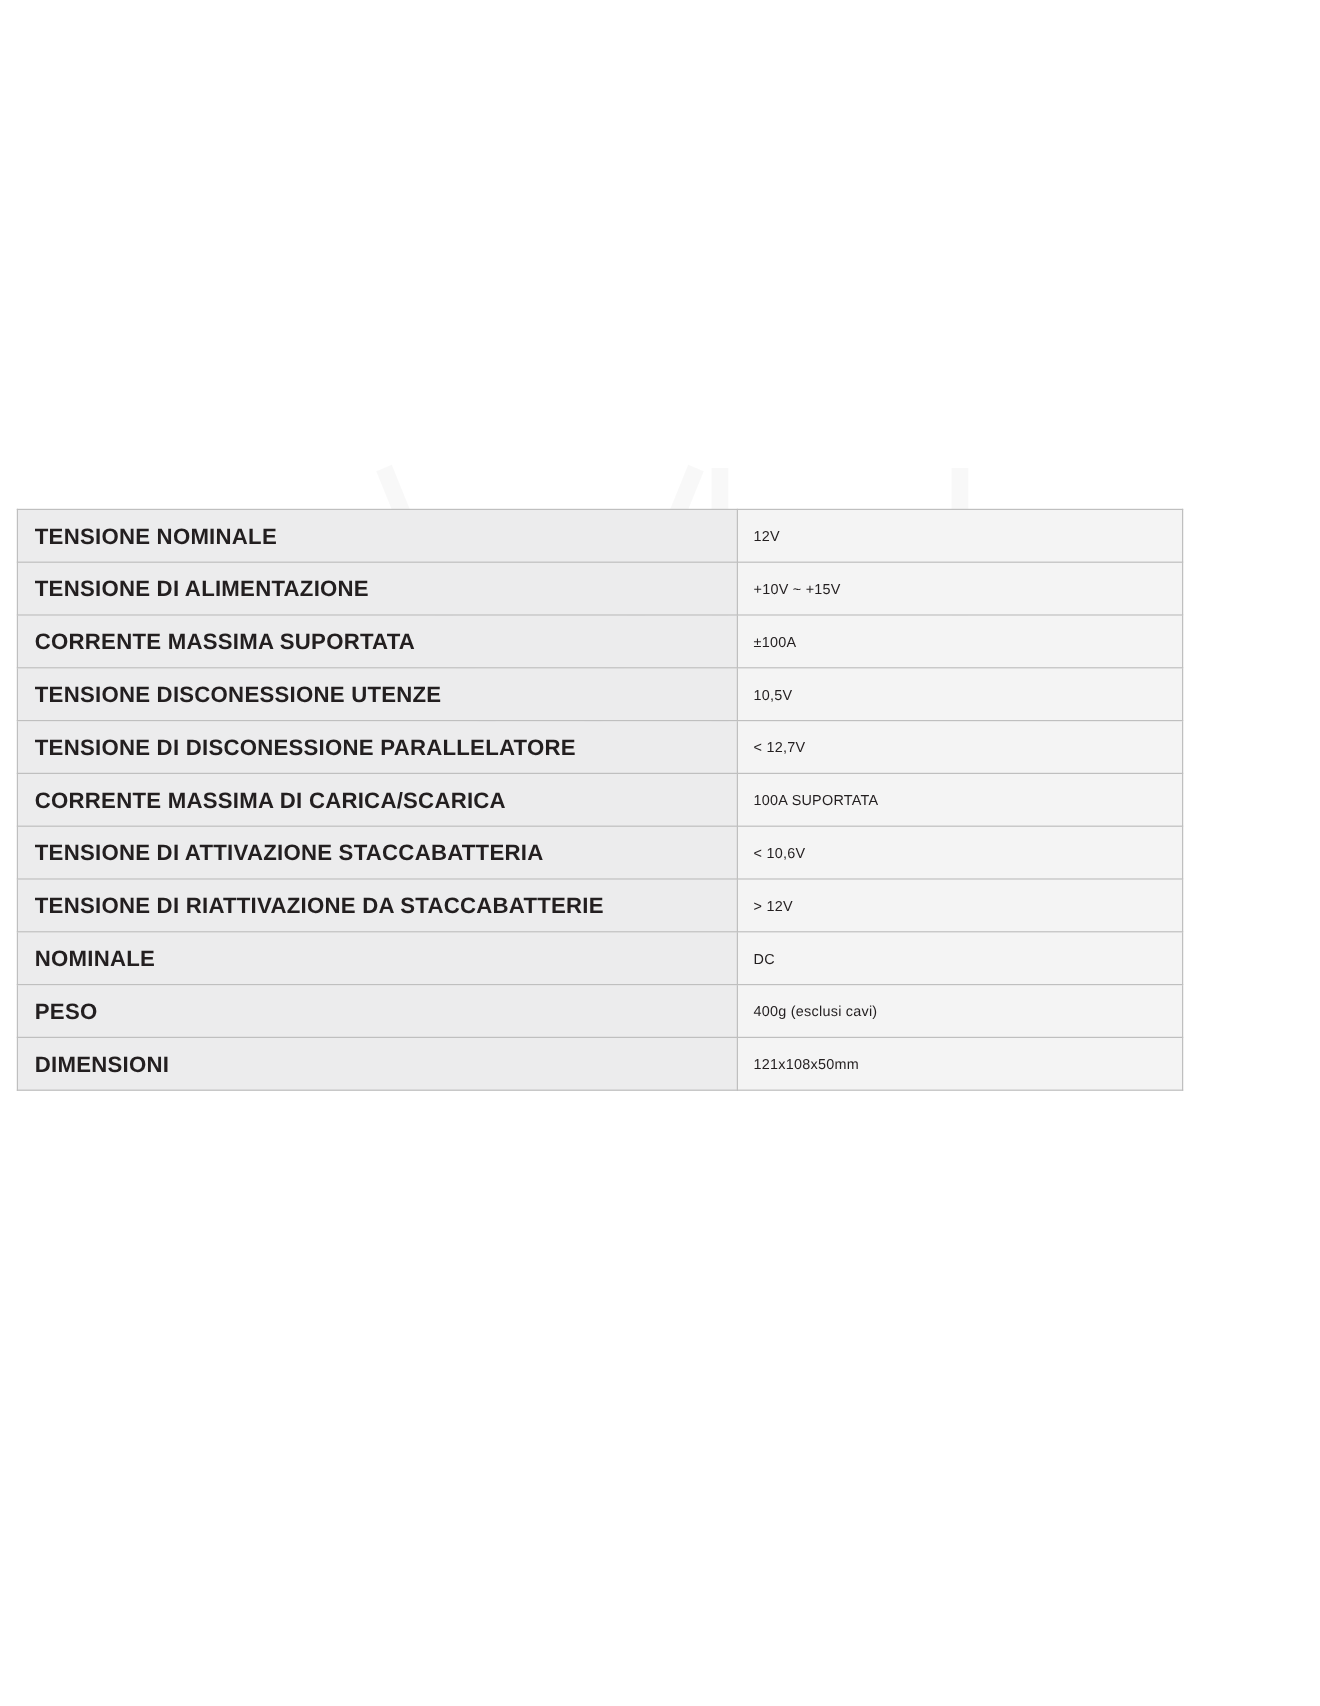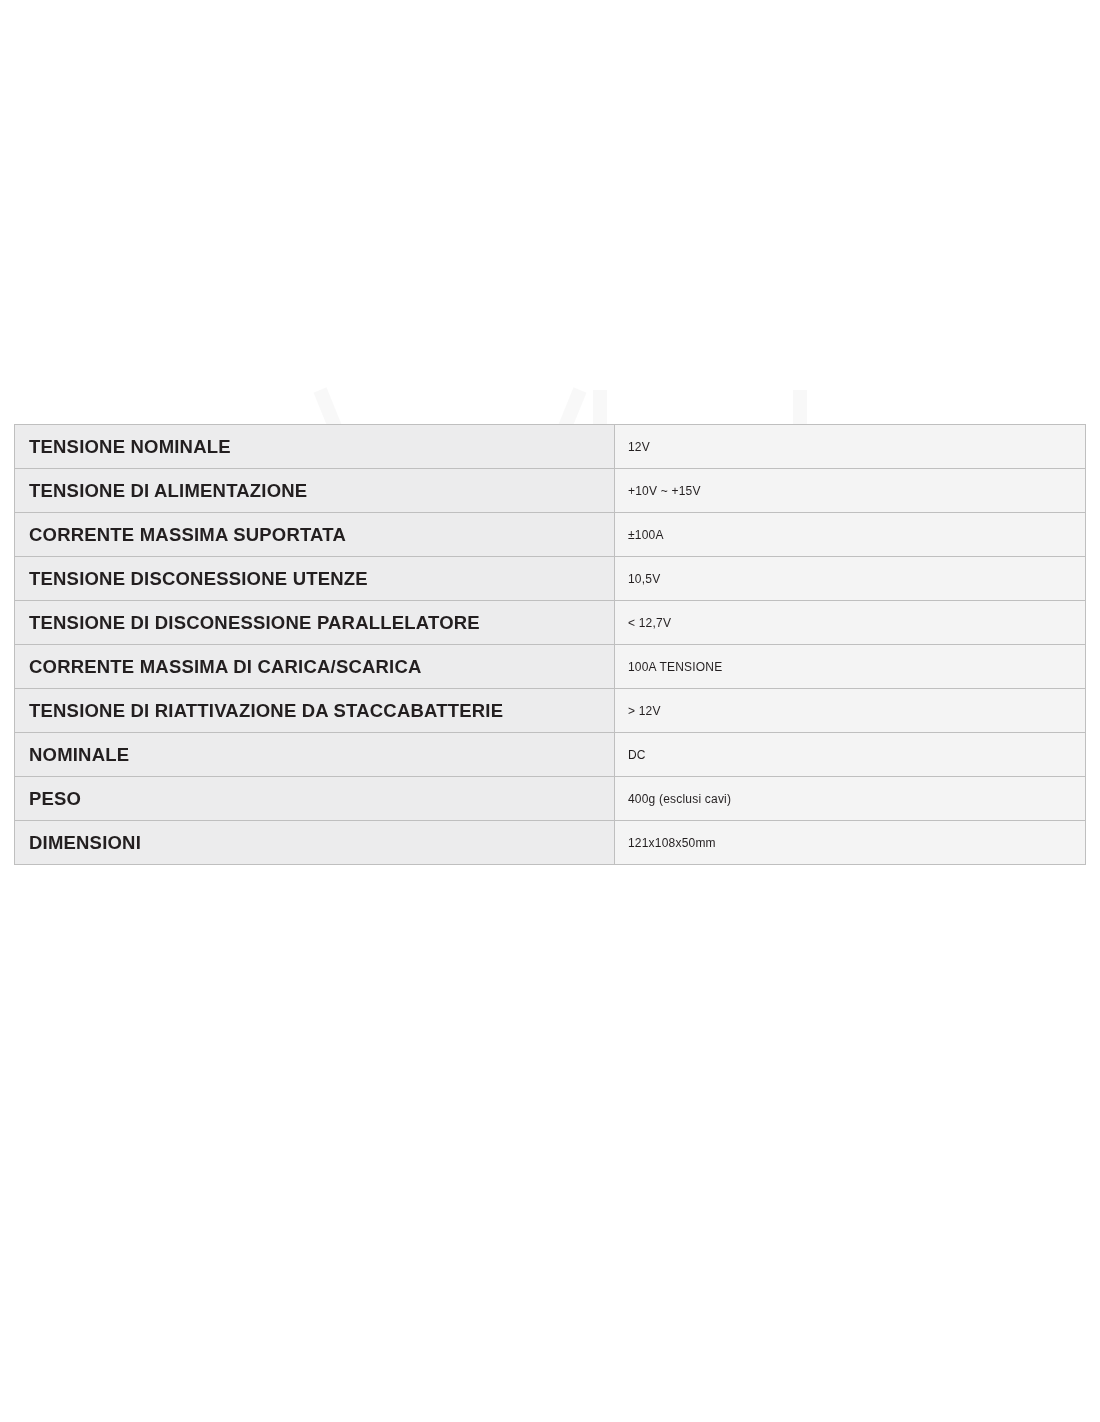--- a/index.html
+++ b/index.html
@@ -20,21 +20,21 @@
     top: 380px;
     width: 520px;
     height: 420px;
     pointer-events: none;
     opacity: 0.5;
   }
   .spec-wrap {
     position: absolute;
     left: 14px;
     top: 424px;
-    width: 1072px;
+    width: 972px;
   }
   table.spec {
     border-collapse: collapse;
     width: 100%;
     table-layout: fixed;
   }
   table.spec td {
     border: 1px solid #bfbfbf;
     height: 44px;
     vertical-align: middle;
@@ -90,21 +90,25 @@
       <tr>
         <td class="label">TENSIONE DISCONESSIONE UTENZE</td>
         <td class="value">10,5V</td>
       </tr>
       <tr>
         <td class="label">TENSIONE DI DISCONESSIONE PARALLELATORE</td>
         <td class="value">&lt; 12,7V</td>
       </tr>
       <tr>
         <td class="label">CORRENTE MASSIMA DI CARICA/SCARICA</td>
-        <td class="value">100A TENSIONE</td>
+        <td class="value">100A SUPORTATA</td>
+      </tr>
+      <tr>
+        <td class="label">TENSIONE DI ATTIVAZIONE STACCABATTERIA</td>
+        <td class="value">&lt; 10,6V</td>
       </tr>
       <tr>
         <td class="label">TENSIONE DI RIATTIVAZIONE DA STACCABATTERIE</td>
         <td class="value">&gt; 12V</td>
       </tr>
       <tr>
         <td class="label">NOMINALE</td>
         <td class="value">DC</td>
       </tr>
       <tr>

